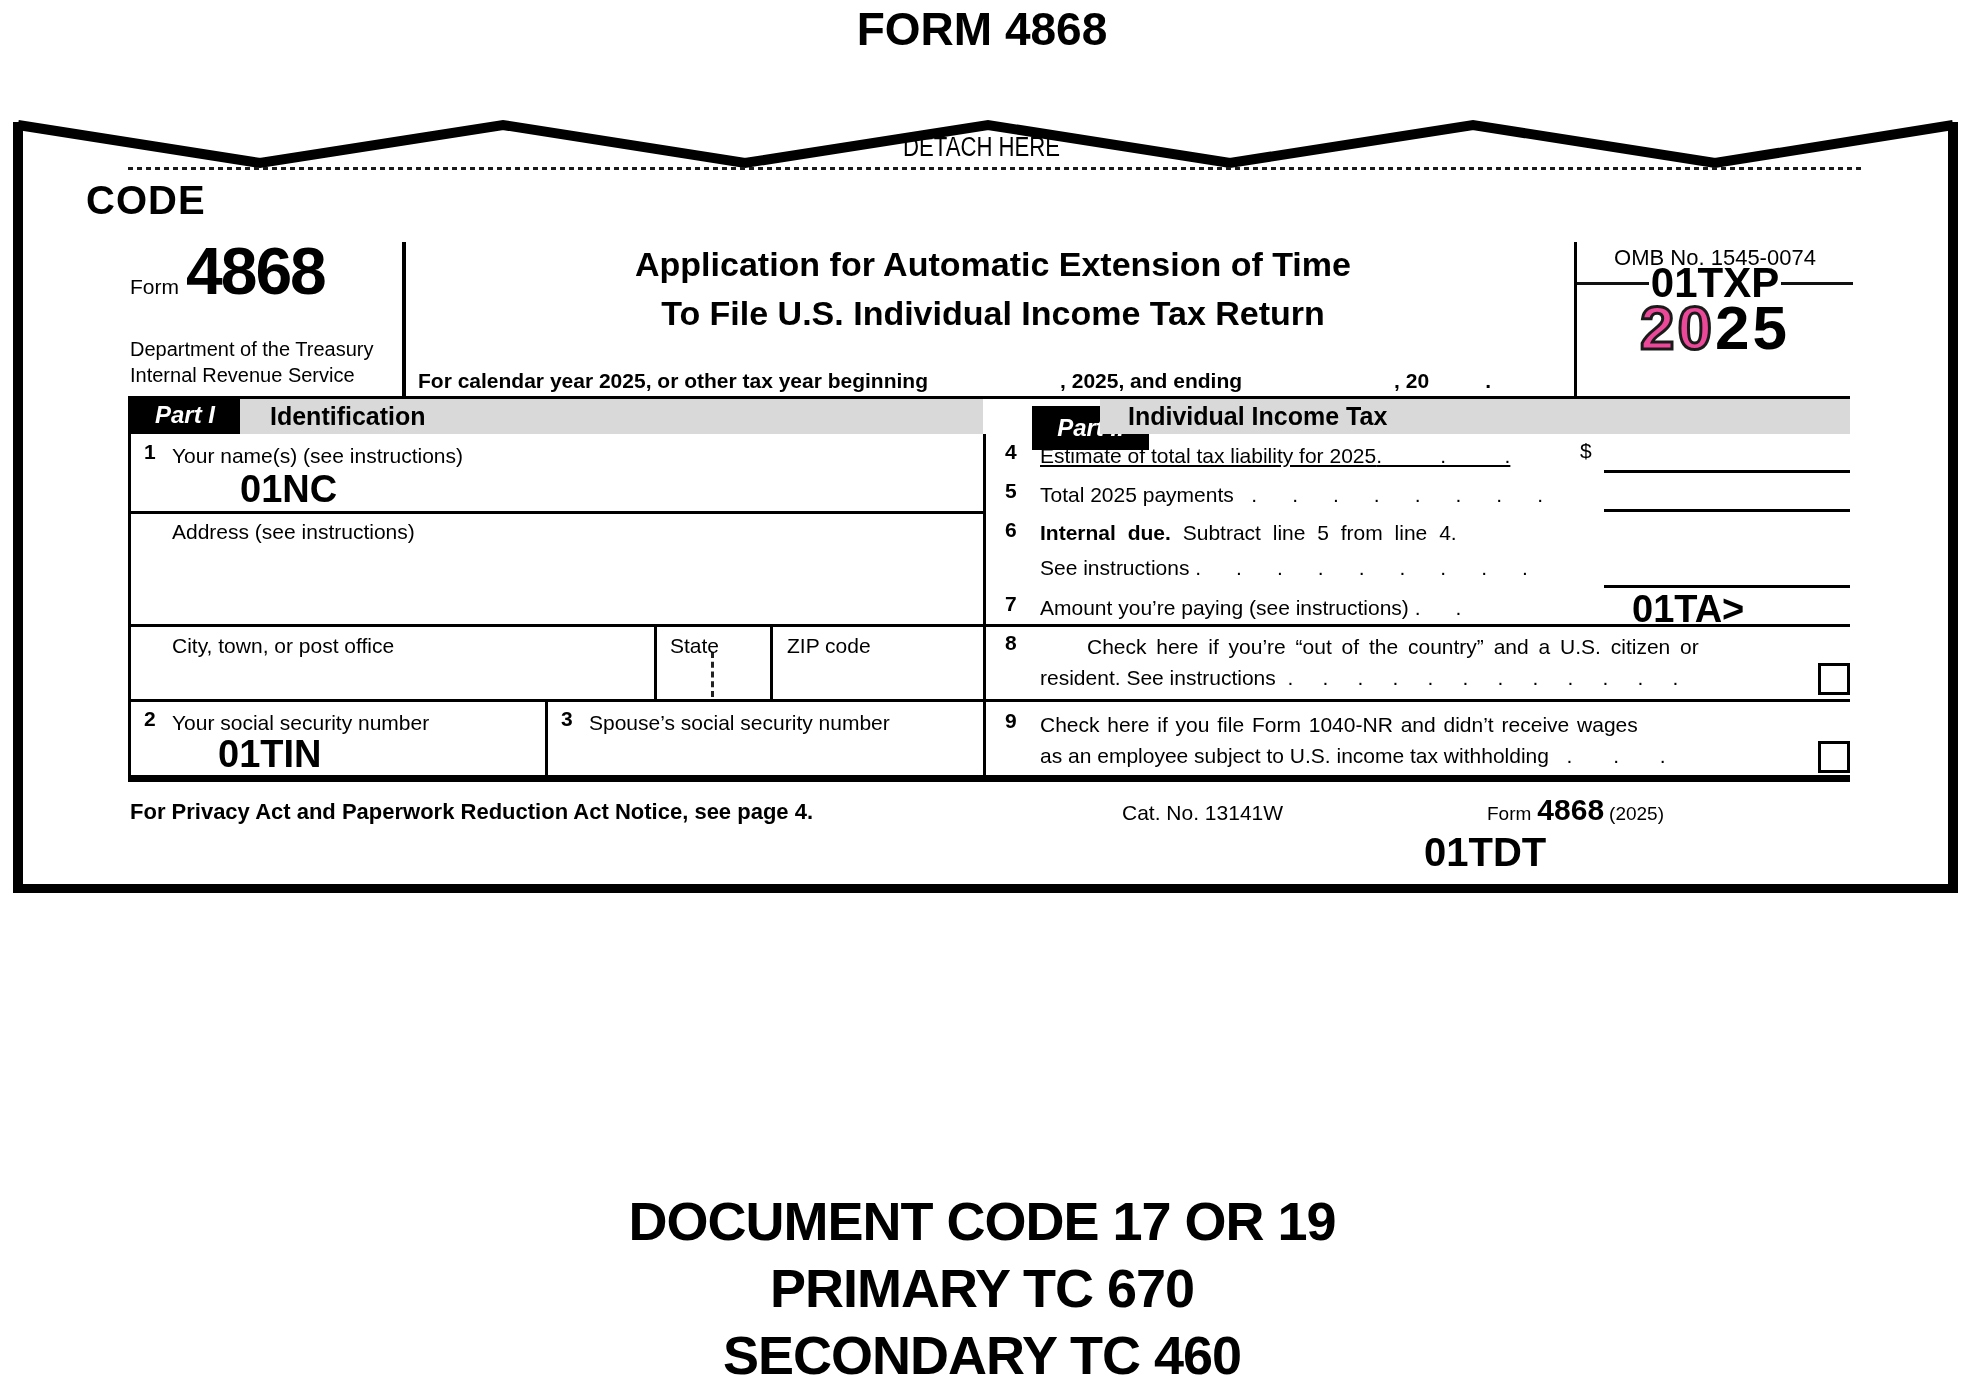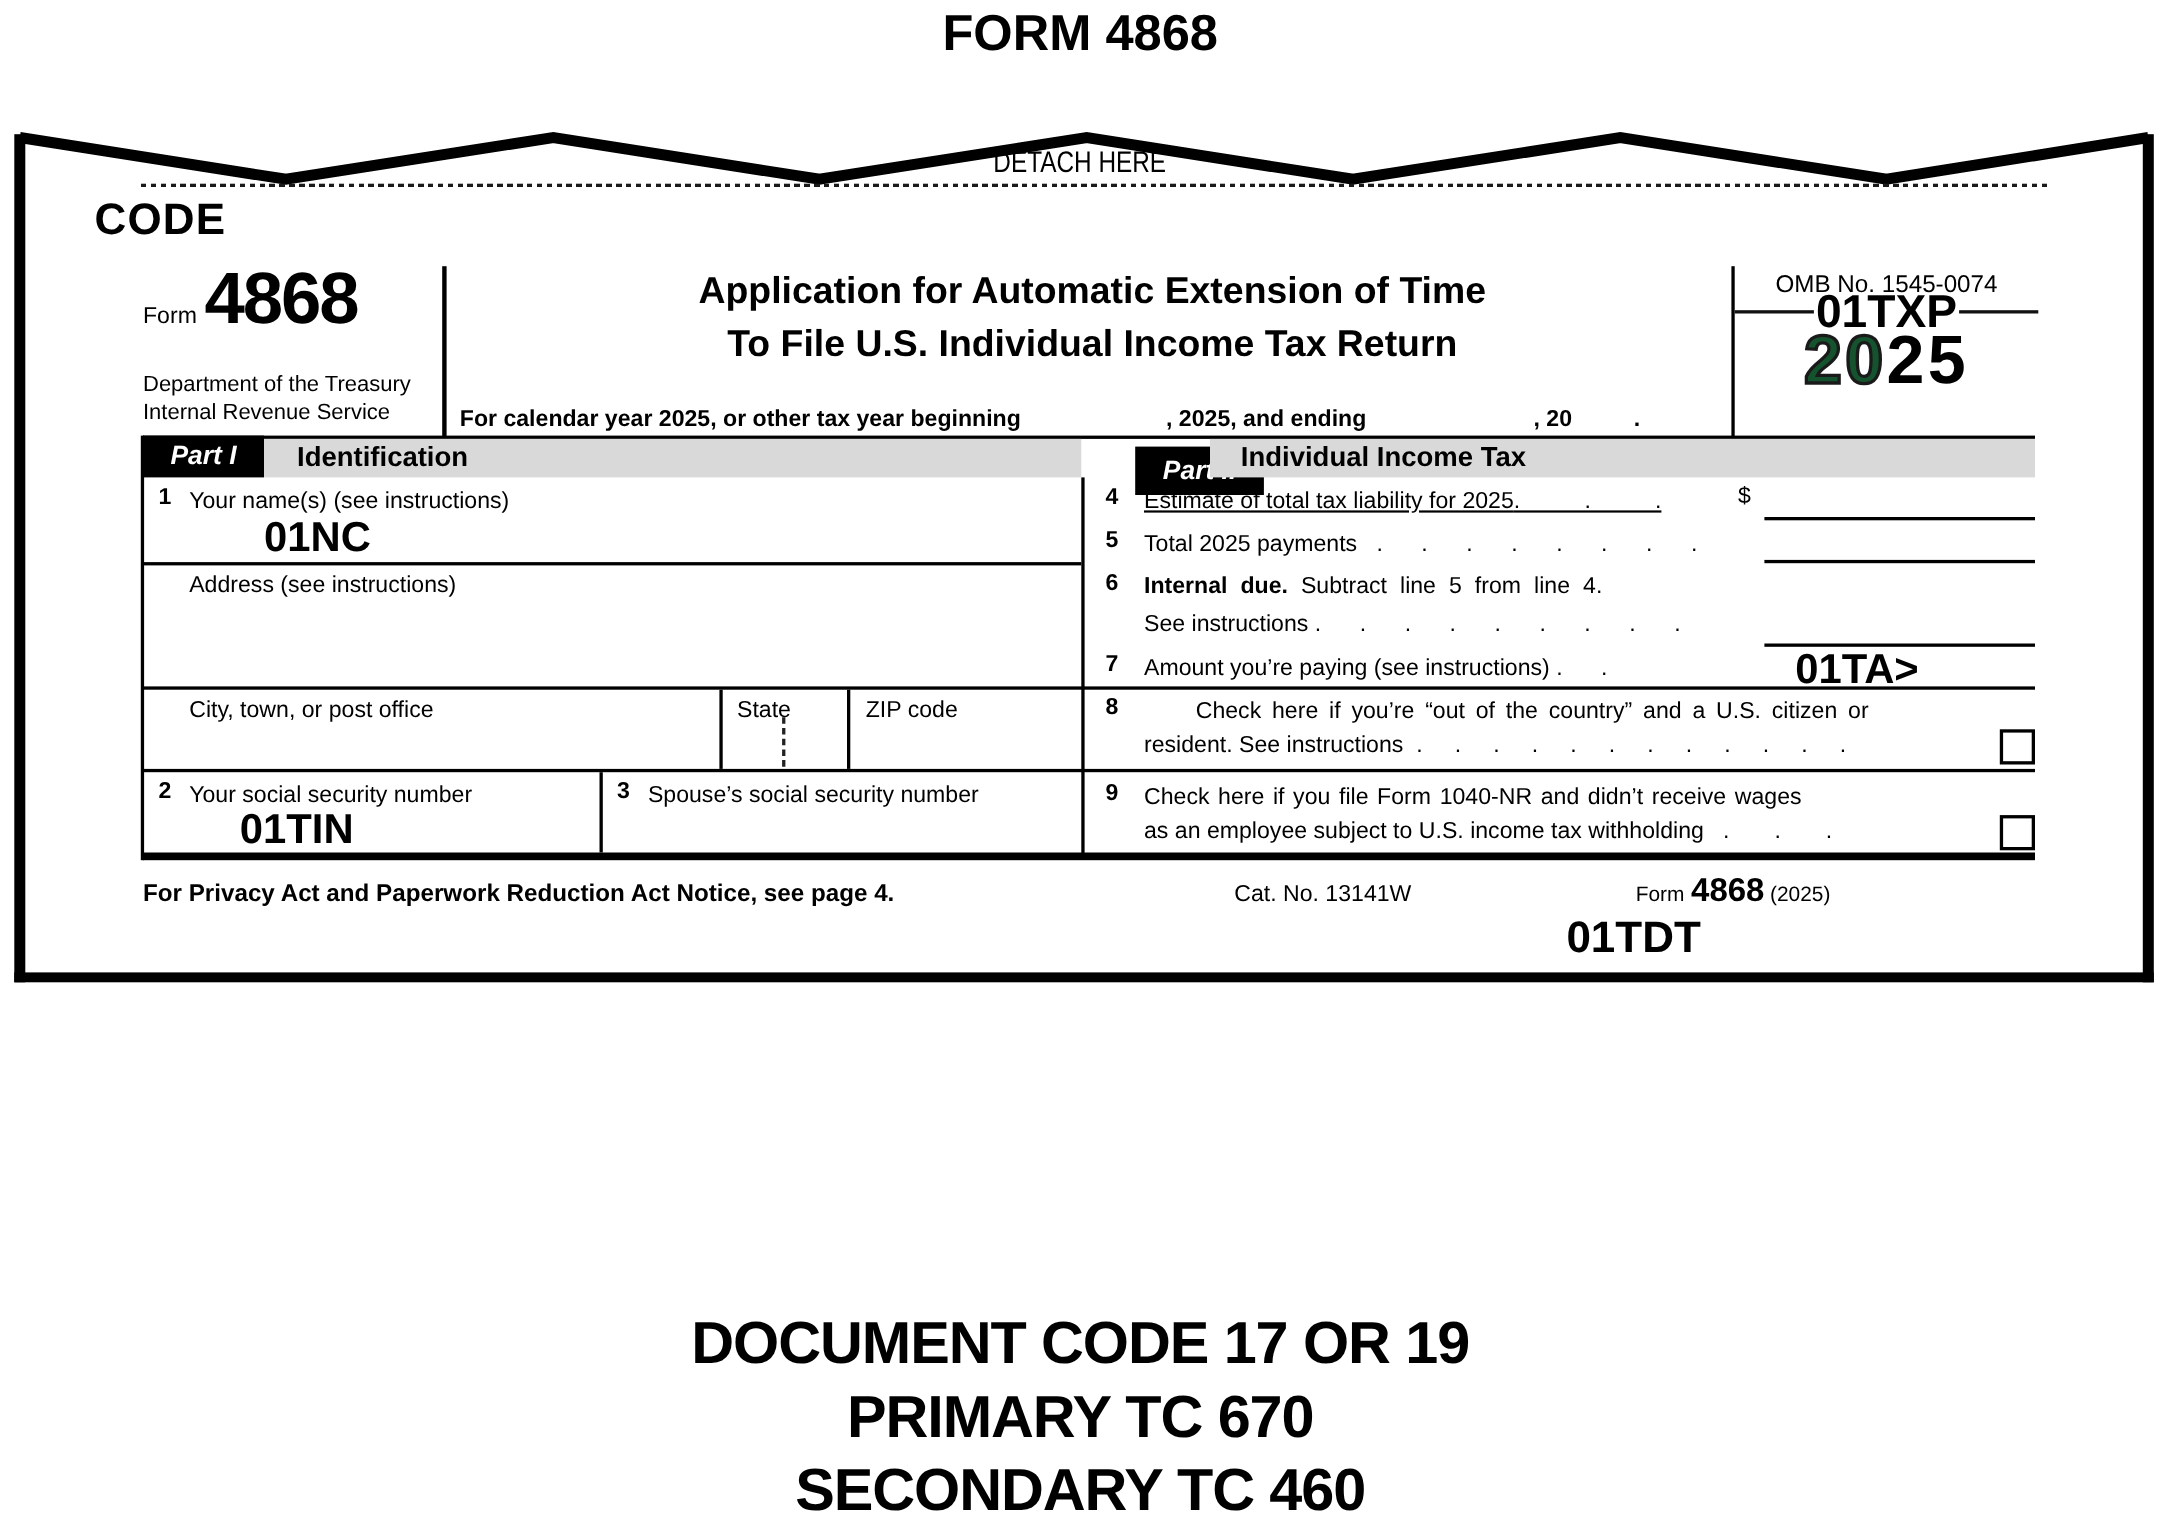--- a/index.html
+++ b/index.html
@@ -27,21 +27,21 @@
   .main-title{left:415px;top:240px;width:1156px;text-align:center;font-size:34px;font-weight:bold;line-height:49px;}
   .calline{left:418px;top:369px;display:flex;align-items:baseline;font-size:21px;font-weight:bold;}
   .sp{display:inline-block;}
   
   .omb-div{left:1574px;top:242px;width:3px;height:155px;background:#000;}
   .omb{left:1577px;top:245px;width:276px;text-align:center;font-size:22px;}
   .txp{left:1577px;top:266px;width:276px;height:34px;display:flex;align-items:center;}
   .txp .hl{flex:1;height:3px;background:#111;}
   .txp .t{font-size:42px;font-weight:bold;line-height:1;padding:0 2px;}
   .year{left:1577px;top:297px;width:276px;text-align:center;font-size:62px;font-weight:bold;line-height:1;letter-spacing:3px;}
-  .year .outline{color:#14532d;-webkit-text-stroke:3px #1a1a1a;}
+  .year .outline{color:#ec4899;-webkit-text-stroke:3px #1a1a1a;}
   
   .line{background:#000;}
   .partbox{background:#000;color:#fff;font-style:italic;font-weight:bold;font-size:24px;
            display:flex;align-items:center;justify-content:center;}
   .graybar{background:#d9d9d9;font-size:25px;font-weight:bold;display:flex;align-items:center;}
   
   .lbl{font-size:21px;line-height:31px;}
   .num{font-size:21px;font-weight:bold;}
   .code{font-size:38px;font-weight:bold;letter-spacing:0px;line-height:1;}
   .just6{word-spacing:6px;}

